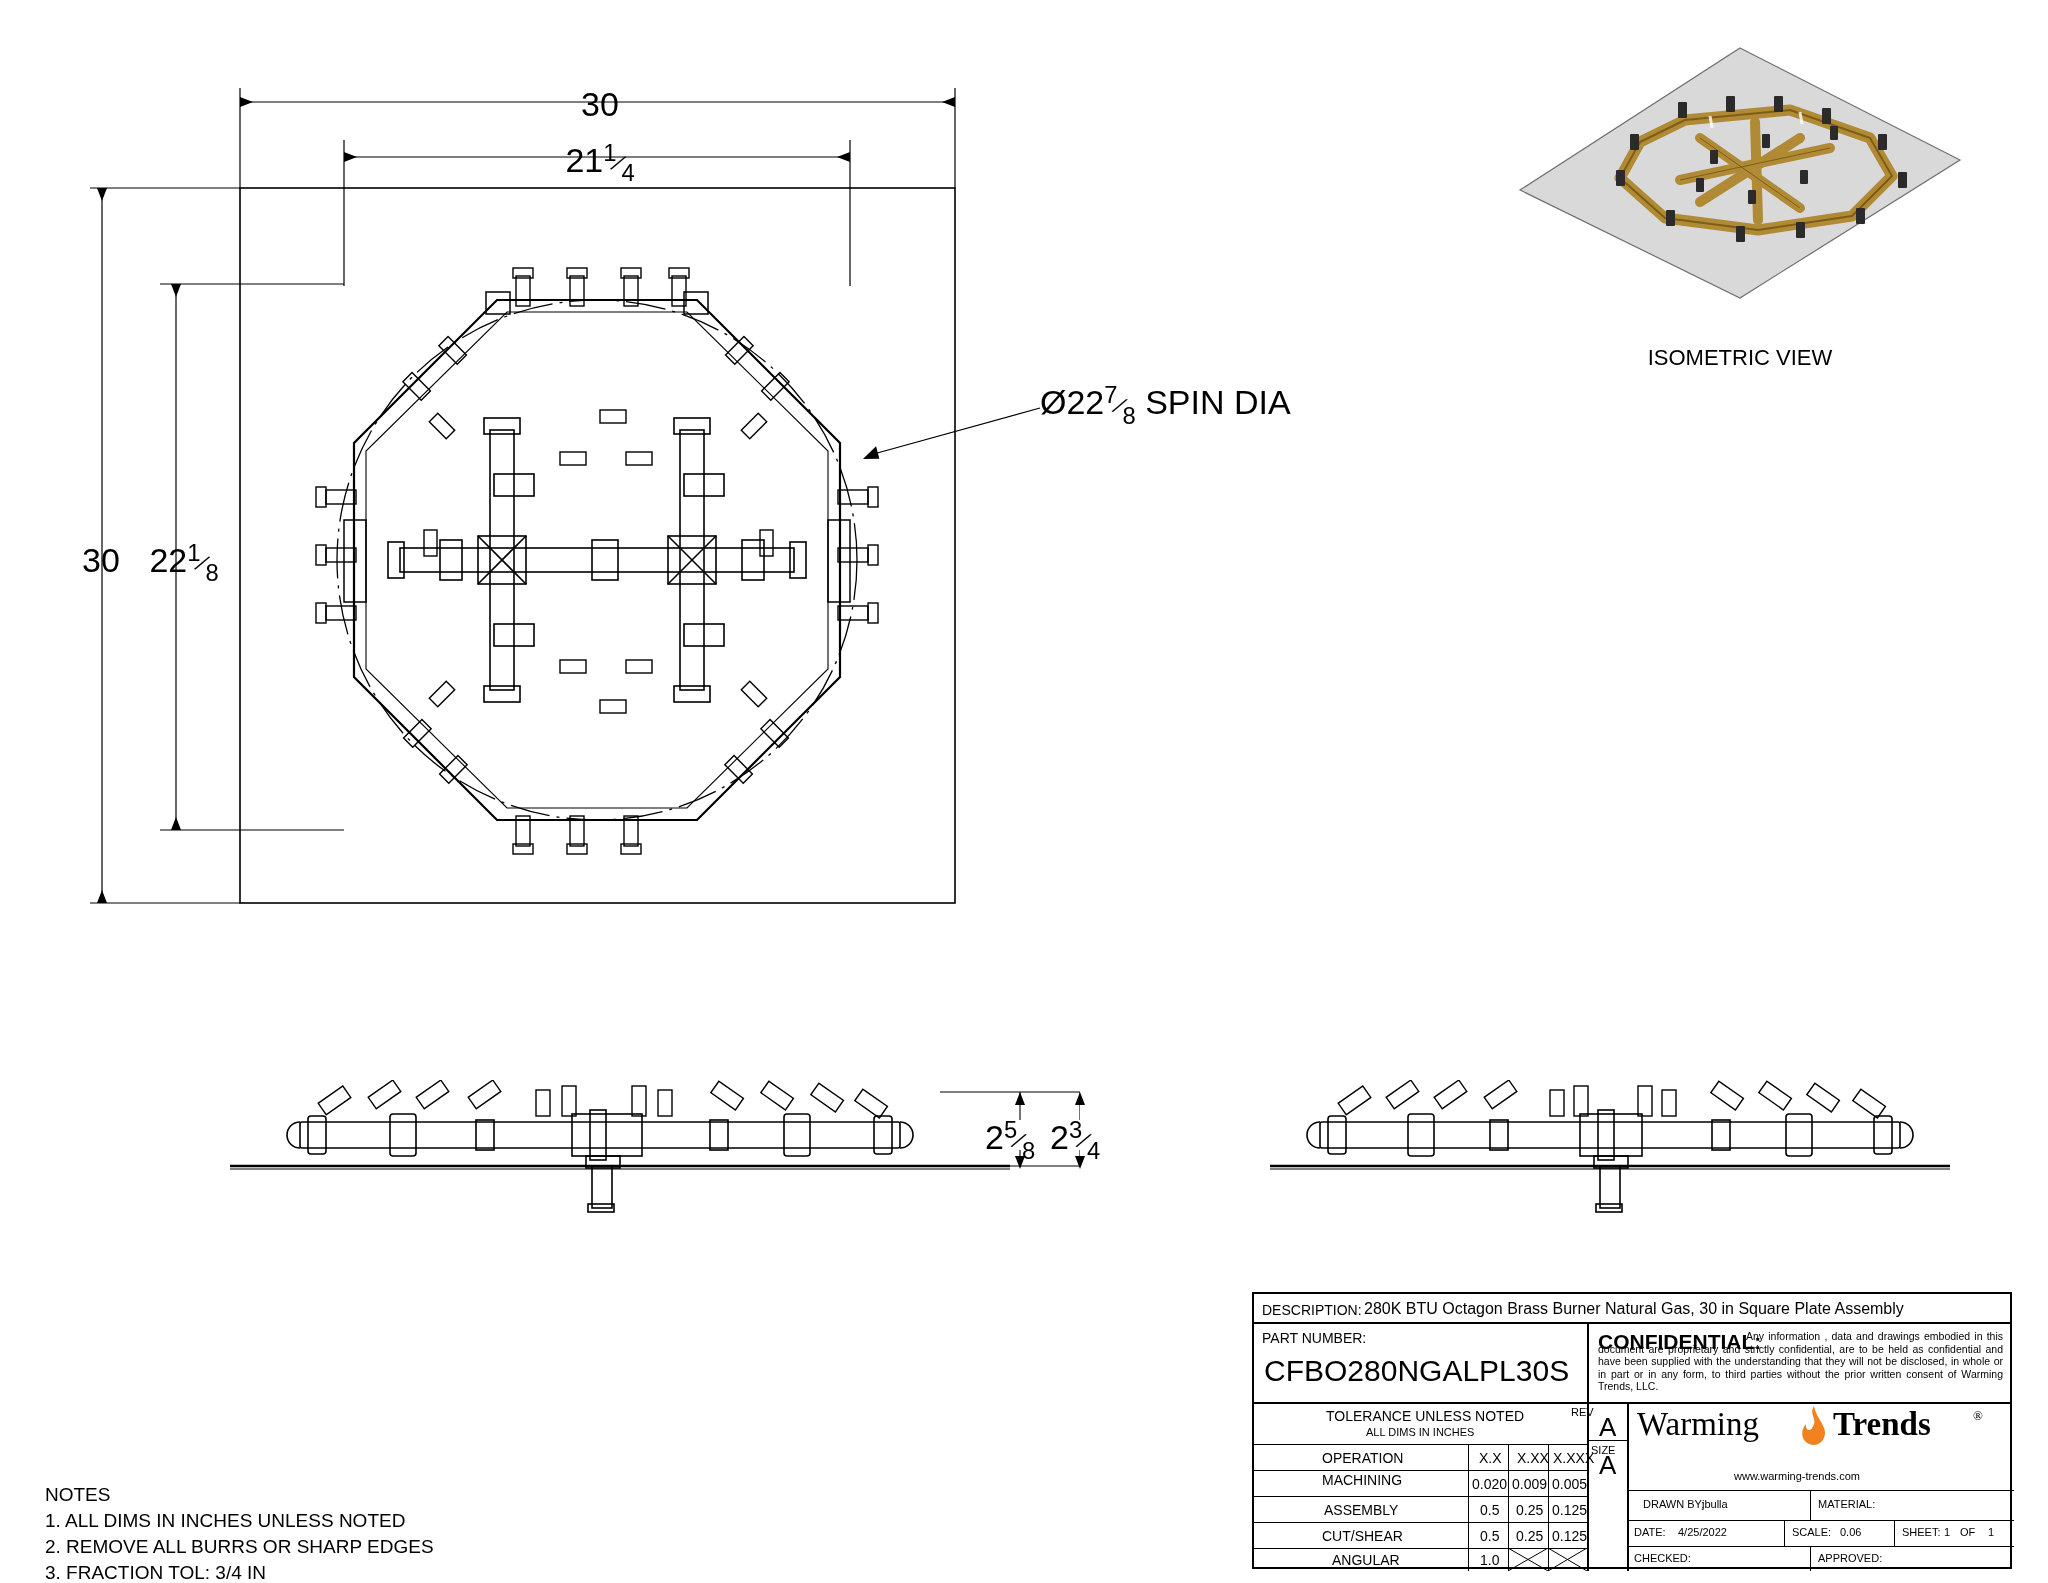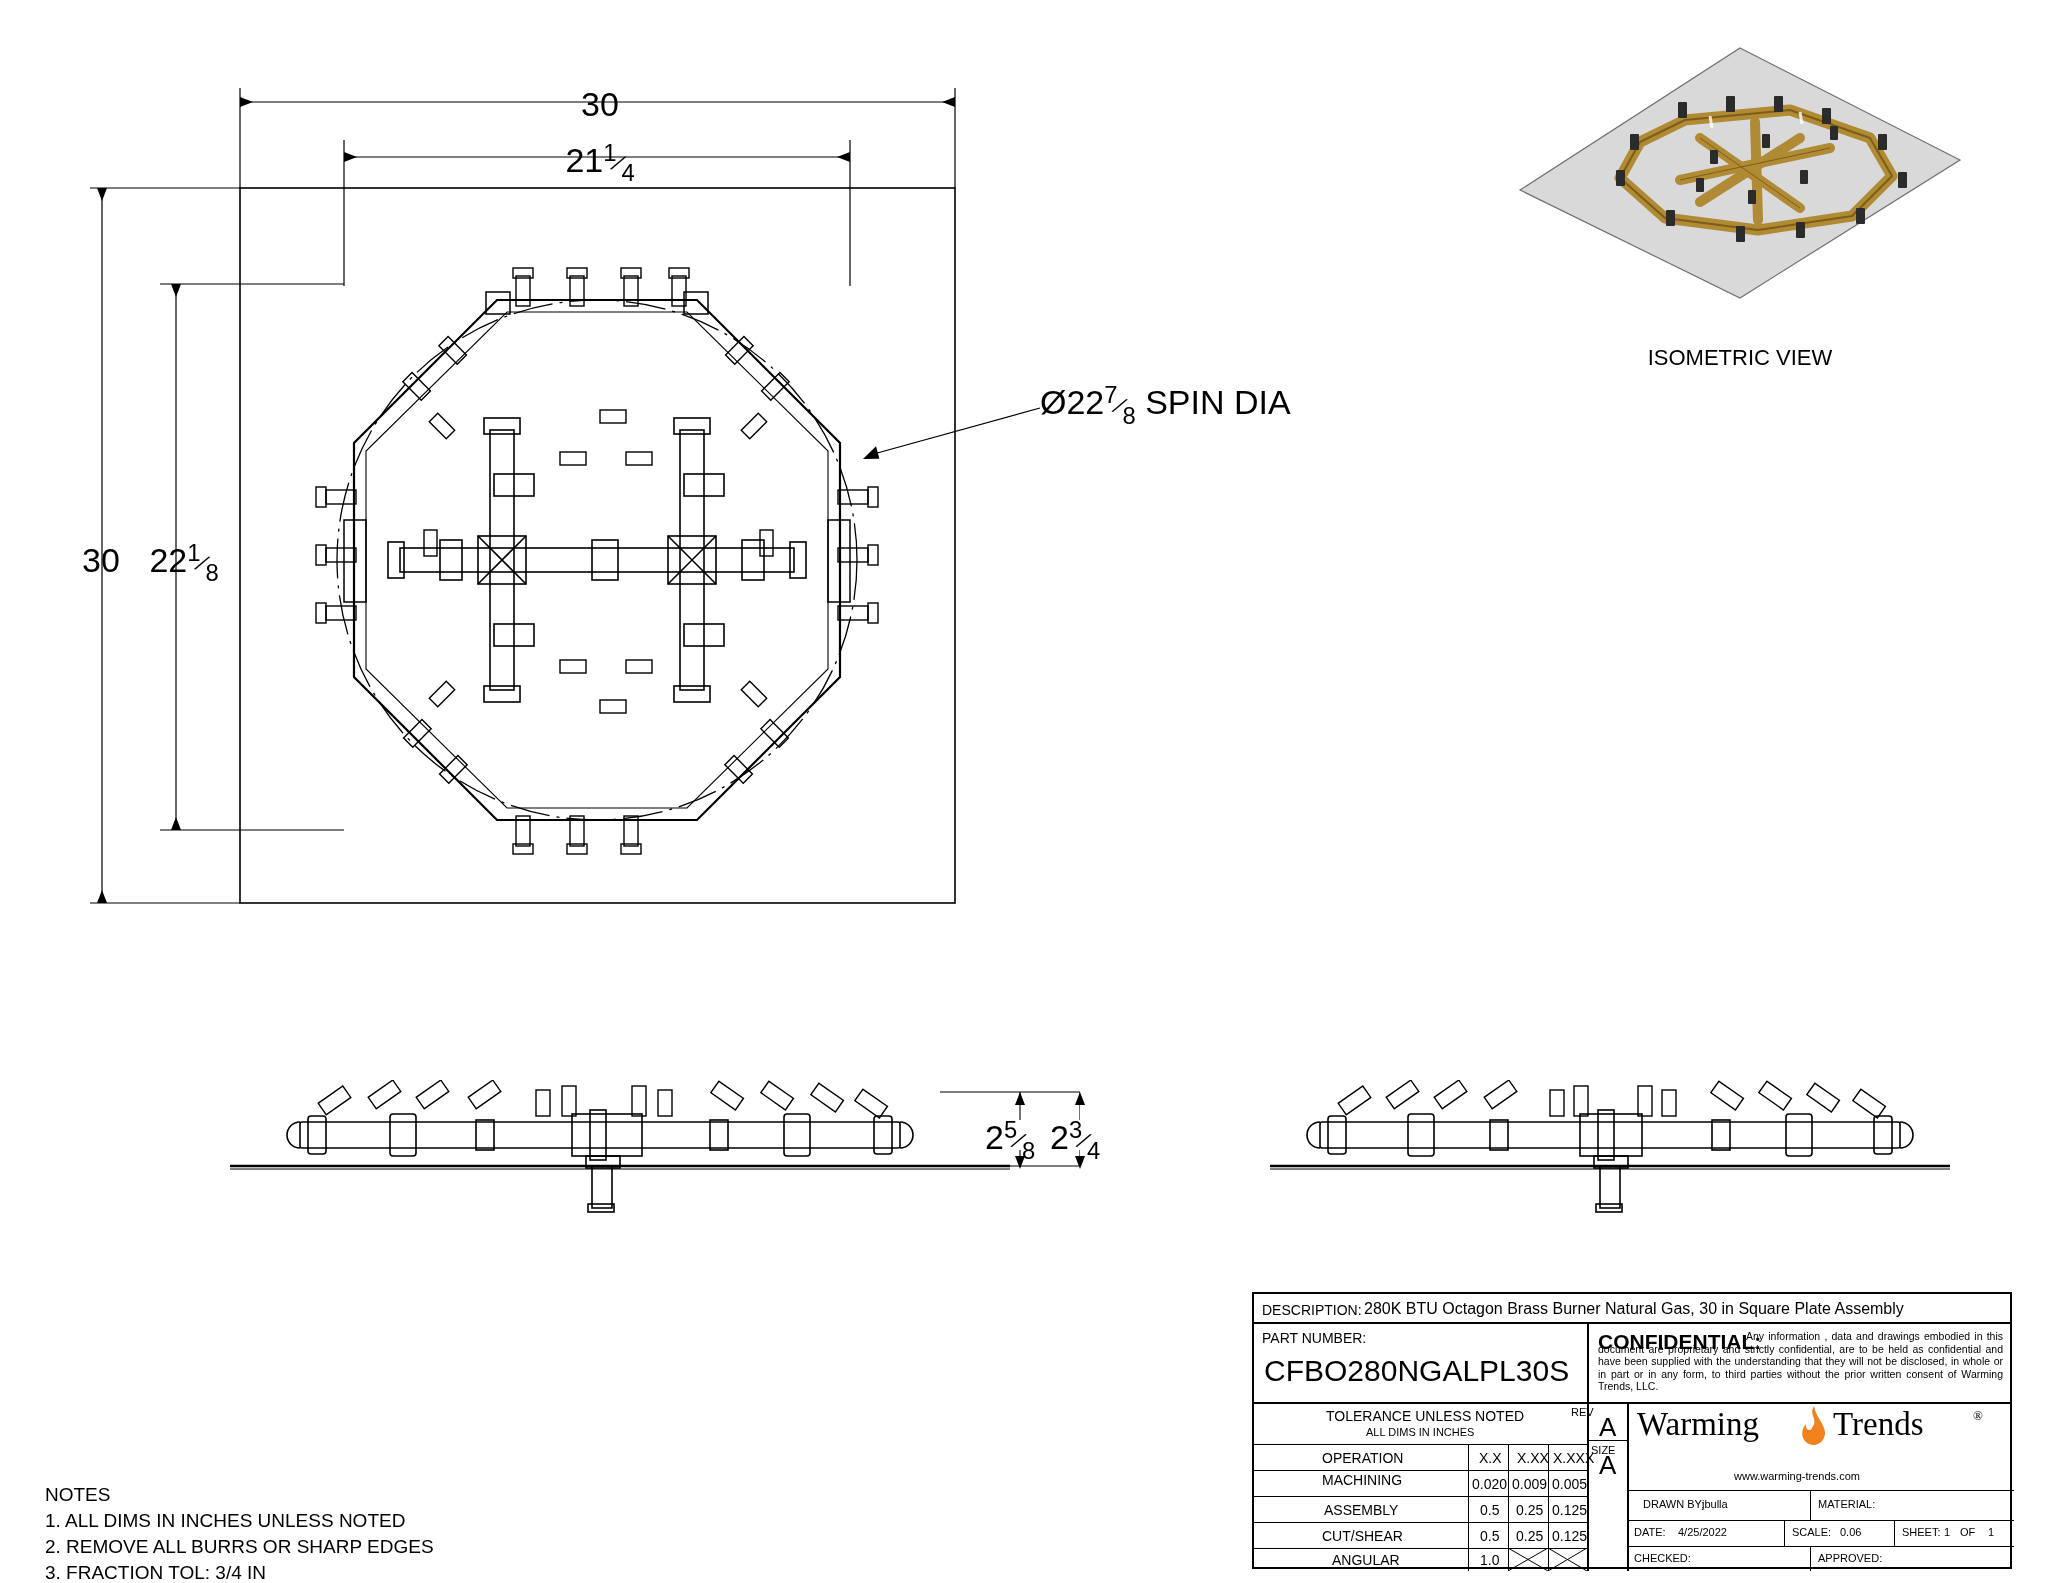--- a/index.html
+++ b/index.html
@@ -510,21 +510,21 @@
     <div class="tb-txt xsmall" style="left:317px;top:112px;">REV</div>
     <div class="tb-txt" style="left:345px;top:118px;font-size:26px;">A</div>
     <div class="tb-txt xsmall" style="left:337px;top:150px;">SIZE</div>
     <div class="tb-txt" style="left:345px;top:156px;font-size:26px;">A</div>
 
     <div class="abs" style="left:383px;top:112px;width:370px;height:40px;">
       <span class="wt-logo" style="position:absolute;left:0;top:0;font-size:33px;">Warming</span>
       <svg class="abs" style="left:160px;top:-2px;" width="34" height="42">
         <path d="M17,2 C11,12 22,14 15,24 C13,28 8,26 9,20 C4,25 3,36 12,40 C22,44 31,34 27,24 C24,16 19,12 17,2 Z" fill="#f2821e"></path>
       </svg>
-      <span class="wt-logo" style="position:absolute;left:196px;top:0;font-size:33px;">Trends</span>
+      <span class="wt-logo" style="position:absolute;left:196px;top:0;font-size:33px;font-weight:bold;">Trends</span>
       <span class="wt-logo" style="position:absolute;left:336px;top:2px;font-size:13px;">®</span>
     </div>
     <div class="tb-txt xsmall" style="left:480px;top:176px;">www.warming-trends.com</div>
 
     <div class="tb-txt xsmall" style="left:380px;top:204px;padding-left:9px;">DRAWN BY:</div>
     <div class="tb-txt xsmall" style="left:448px;top:204px;">jbulla</div>
     <div class="tb-txt xsmall" style="left:564px;top:204px;">MATERIAL:</div>
     <div class="tb-txt xsmall" style="left:640px;top:204px;"></div>
 
     <div class="tb-txt xsmall" style="left:380px;top:232px;">DATE:</div>

